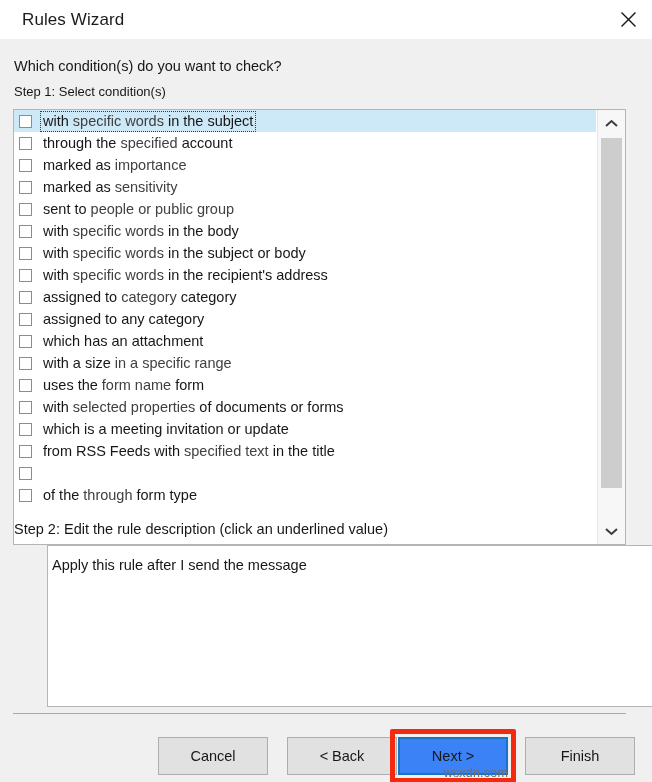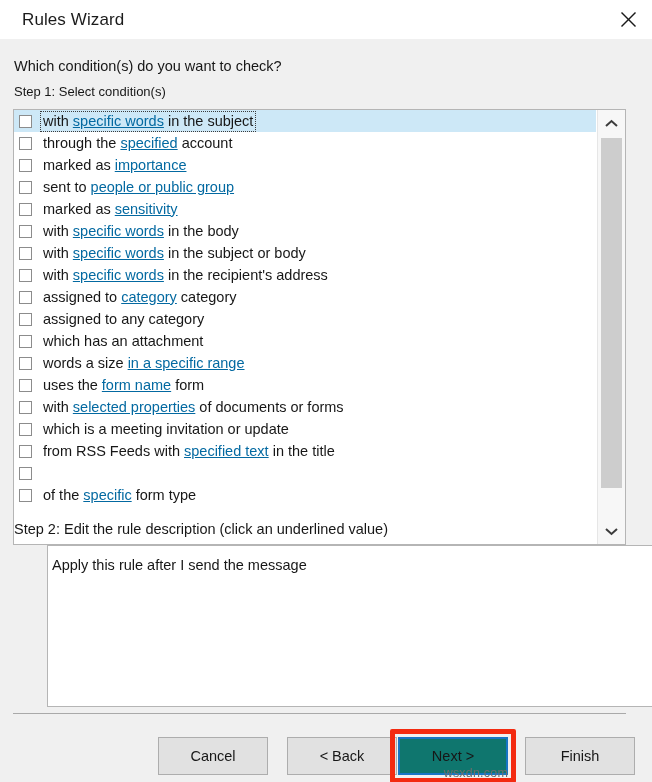--- a/index.html
+++ b/index.html
@@ -122,22 +122,21 @@
     cursor: default;
   }
   .label-wrap {
     display: inline-block;
     padding: 1px 2px 1px 2px;
     font-size: 14.5px;
     line-height: 17px;
     color: #171717;
   }
   .lnk {
-    color: #0369a1;
-    text-decoration: underline;
+    color: #404040;
   }
 
   
   .vscroll {
     position: absolute;
     right: 0;
     top: 0;
     bottom: 0;
     width: 28px;
     background: #f7f7f7;
@@ -214,21 +213,21 @@
     font-size: 14.5px;
     color: #171717;
     display: flex;
     align-items: center;
     justify-content: center;
     cursor: default;
     padding: 0;
   }
   .btn-cancel { left: 158px; width: 110px; }
   .btn-back   { left: 287px; width: 110px; }
-  .btn-next   { left: 398px; width: 110px; border: 2px solid #1775c4; background:#0f766e; }
+  .btn-next   { left: 398px; width: 110px; border: 2px solid #1775c4; background:#3b82f6; }
   .btn-finish { left: 525px; width: 110px; }
 
   .red-highlight {
     position: absolute;
     left: 390px;
     top: 690px;
     width: 126px;
     height: 54px;
     border: 5px solid #f32a10;
     box-sizing: border-box;
@@ -275,28 +274,28 @@
         <div class="cond-row">
           <div class="cbox"></div>
           <span class="label-wrap"><span>through the </span><span class="lnk">specified</span><span> account</span></span>
         </div>
         <div class="cond-row">
           <div class="cbox"></div>
           <span class="label-wrap"><span>marked as </span><span class="lnk">importance</span></span>
         </div>
         <div class="cond-row">
           <div class="cbox"></div>
+          <span class="label-wrap"><span>marked as </span><span class="lnk">sensitivity</span></span>
+        </div>
+        <div class="cond-row">
+          <div class="cbox"></div>
           <span class="label-wrap"><span>sent to </span><span class="lnk">people or public group</span></span>
         </div>
         <div class="cond-row">
           <div class="cbox"></div>
-          <span class="label-wrap"><span>marked as </span><span class="lnk">sensitivity</span></span>
-        </div>
-        <div class="cond-row">
-          <div class="cbox"></div>
           <span class="label-wrap"><span>with </span><span class="lnk">specific words</span><span> in the body</span></span>
         </div>
         <div class="cond-row">
           <div class="cbox"></div>
           <span class="label-wrap"><span>with </span><span class="lnk">specific words</span><span> in the subject or body</span></span>
         </div>
         <div class="cond-row">
           <div class="cbox"></div>
           <span class="label-wrap"><span>with </span><span class="lnk">specific words</span><span> in the recipient's address</span></span>
         </div>
@@ -307,21 +306,21 @@
         <div class="cond-row">
           <div class="cbox"></div>
           <span class="label-wrap"><span>assigned to any category</span></span>
         </div>
         <div class="cond-row">
           <div class="cbox"></div>
           <span class="label-wrap"><span>which has an attachment</span></span>
         </div>
         <div class="cond-row">
           <div class="cbox"></div>
-          <span class="label-wrap"><span>words a size </span><span class="lnk">in a specific range</span></span>
+          <span class="label-wrap"><span>with a size </span><span class="lnk">in a specific range</span></span>
         </div>
         <div class="cond-row">
           <div class="cbox"></div>
           <span class="label-wrap"><span>uses the </span><span class="lnk">form name</span><span> form</span></span>
         </div>
         <div class="cond-row">
           <div class="cbox"></div>
           <span class="label-wrap"><span>with </span><span class="lnk">selected properties</span><span> of documents or forms</span></span>
         </div>
         <div class="cond-row">
@@ -330,21 +329,21 @@
         </div>
         <div class="cond-row">
           <div class="cbox"></div>
           <span class="label-wrap"><span>from RSS Feeds with </span><span class="lnk">specified text</span><span> in the title</span></span>
         </div>
         <div class="cond-row">
           <div class="cbox"></div>
         </div>
         <div class="cond-row">
           <div class="cbox"></div>
-          <span class="label-wrap"><span>of the </span><span class="lnk">specific</span><span> form type</span></span>
+          <span class="label-wrap"><span>of the </span><span class="lnk">through</span><span> form type</span></span>
         </div>
       </div>
 
     <div class="vscroll">
       <div class="sb-arrow up">
         <span>
           <svg width="13" height="9" viewBox="0 0 13 9">
             <polyline points="1,7 6.5,2 12,7" fill="none" stroke="#3c3c3c" stroke-width="2"></polyline>
           </svg>
         </span>

